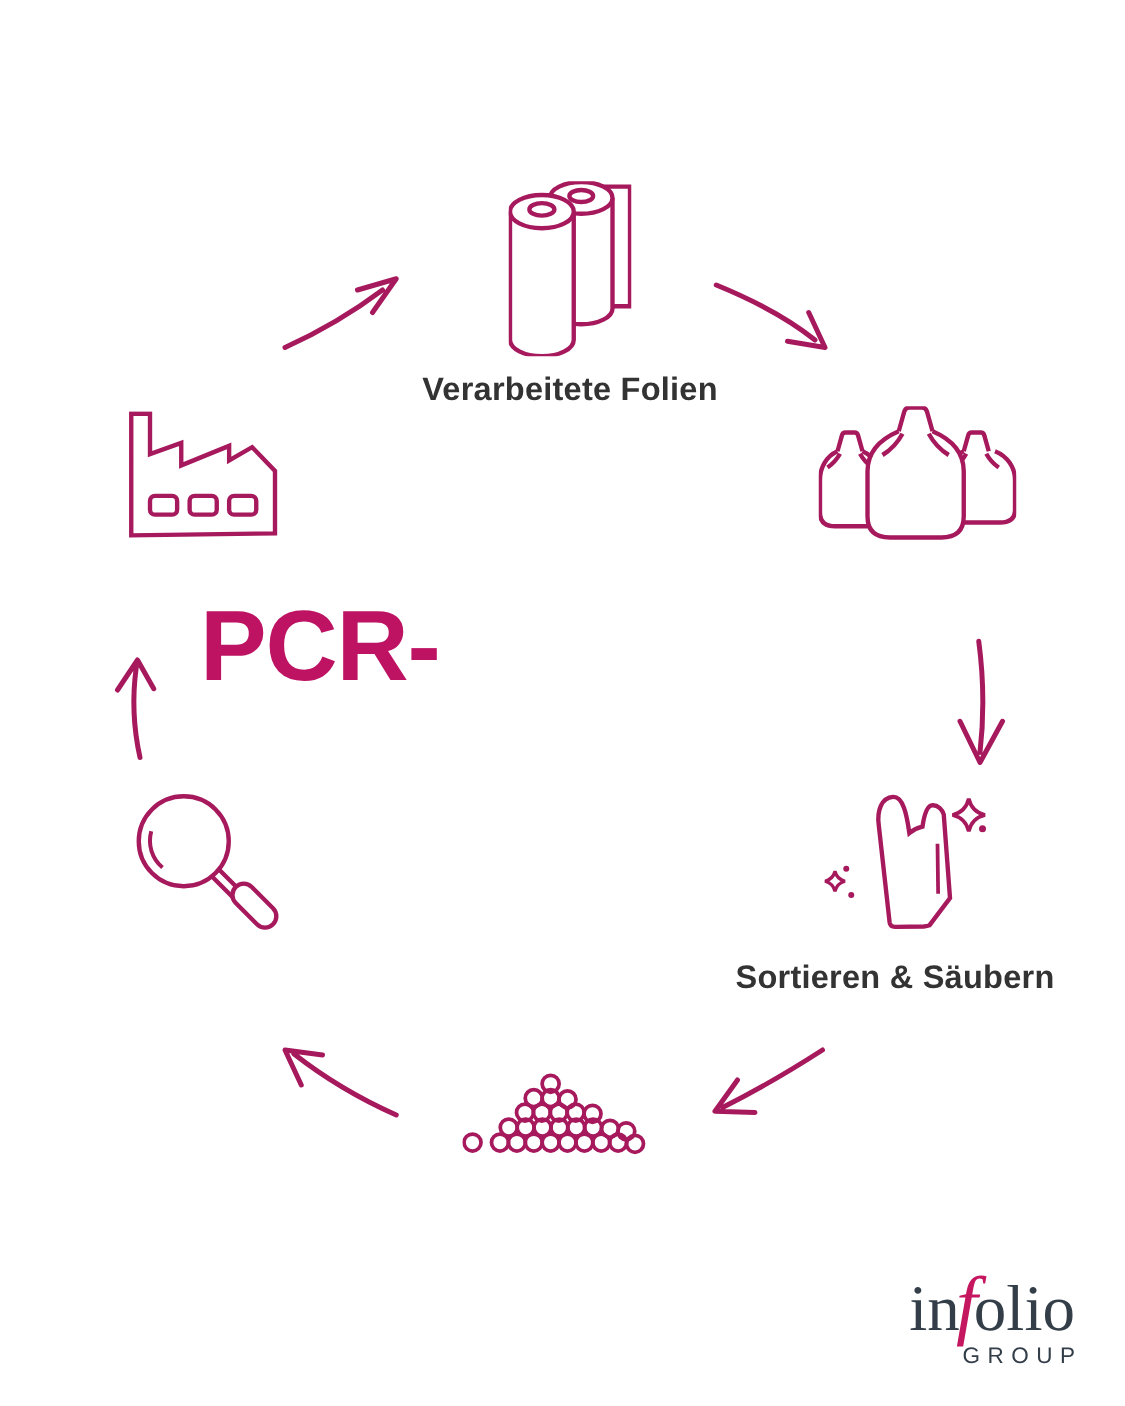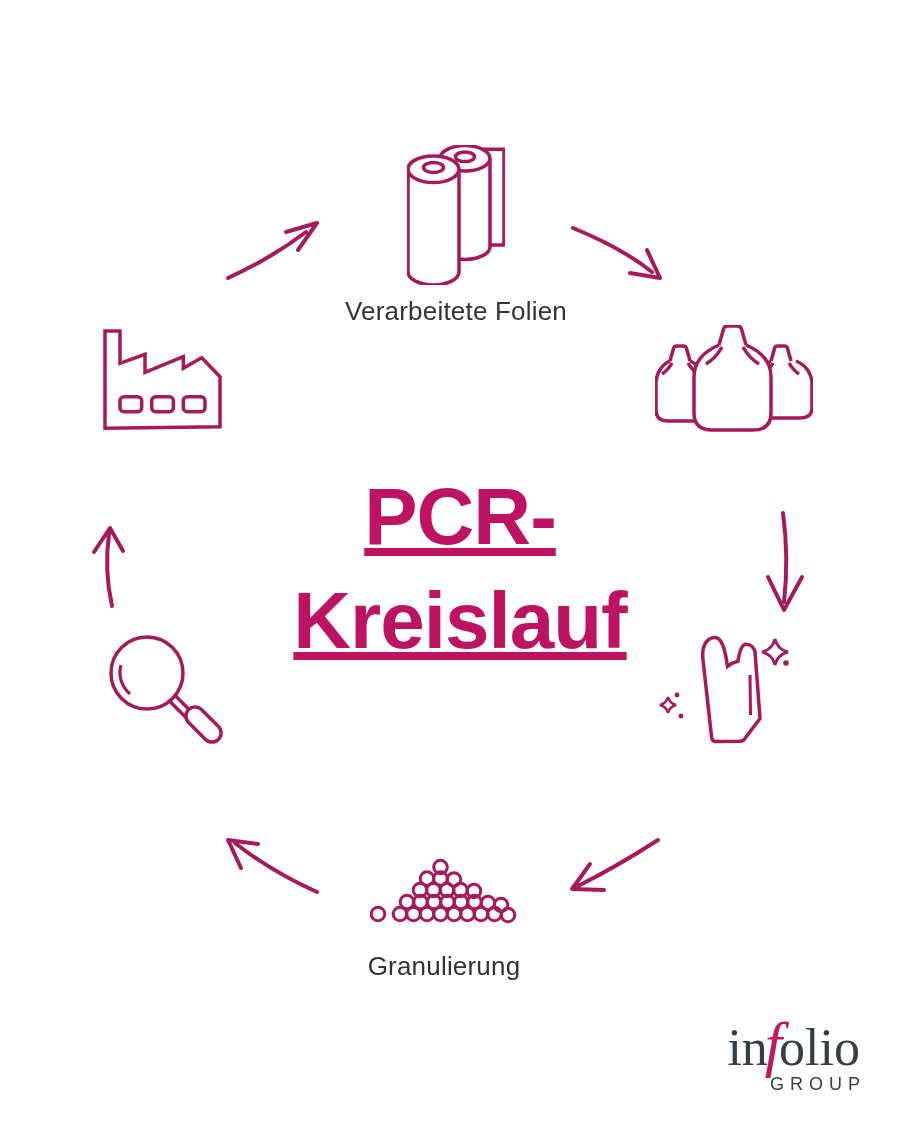--- a/index.html
+++ b/index.html
@@ -5,28 +5,27 @@
   html,body{margin:0;padding:0;background:var(--color-background,#fff);}
   .canvas{
     position:relative;width:900px;height:1125px;overflow:hidden;
     background:var(--color-background,#fff);
     font-family:"Liberation Sans",sans-serif;
   }
   .stage-icon{position:absolute;color:var(--color-icon,#A6195C);}
   .stage-icon svg{display:block;width:100%;height:100%;}
   .stage-label{
     position:absolute;width:280px;text-align:center;
-    font-size:26px;line-height:30px;font-weight:400;
+    font-size:26px;line-height:30px;font-weight:700;
     color:var(--color-text,#333);letter-spacing:.2px;white-space:nowrap;
   }
   .title{
-    position:absolute;left:160px;top:465px;width:600px;text-align:center;
+    position:absolute;left:160px;top:465px;width:600px;text-align:left;
     font-size:80px;line-height:104px;font-weight:bold;letter-spacing:-1px;
     color:var(--color-title,#BE1363);
-    text-decoration:underline;
   }
   .arrows{position:absolute;left:0;top:0;pointer-events:none;}
   .arrows path{stroke:var(--color-arrow,#A6195C);stroke-width:4;fill:none;
     stroke-linecap:round;stroke-linejoin:round;}
   .logo{position:absolute;left:700px;top:1018px;width:160px;text-align:right;}
   .logo-name{
     font-family:"Liberation Serif",serif;font-size:52px;line-height:52px;
     color:var(--color-logo,#333E48);white-space:nowrap;
   }
   .logo-f{
@@ -47,21 +46,20 @@
     <path d="M228,278 Q270,259 306,232 M286,232 L317,223 L298,250"></path>
     <path d="M573,228 Q622,248 652,272 M647,250 L660,278 L630,273"></path>
     <path d="M783,513 Q789,558 784,602 M768,577 L784,610 L802,577"></path>
     <path d="M658,840 Q616,867 578,886 M590,864 L572,889 L604,890"></path>
     <path d="M317,892 Q272,872 235,843 M258,844 L228,840 L241,868"></path>
     <path d="M112,606 Q104,570 109,534 M94,552 L110,528 L123,551"></path>
   </svg>
 
   <div class="title">
     <div>PCR-</div>
-    <div>Kreislauf</div>
   </div>
 
   <div class="stage-icon" style="left:407px;top:145px;width:98px;height:140px;">
     <svg viewBox="0 0 98 140">
       <path d="M58,4.3 L97,4.3 L97,100 L80,100" fill="none" stroke="currentColor" stroke-width="3.5"></path>
       <path d="M33,13.3 L33,101.7 A25,12.7 0 0 0 83,101.7 L83,13.3" fill="#fff" stroke="currentColor" stroke-width="3.5"></path>
       <ellipse cx="58" cy="13.3" rx="25" ry="12.7" fill="#fff" stroke="currentColor" stroke-width="3.5"></ellipse>
       <ellipse cx="58" cy="11.8" rx="9.5" ry="4.8" fill="#fff" stroke="currentColor" stroke-width="3.5"></ellipse>
       <path d="M1,24.3 L1,126.7 A25.5,13.3 0 0 0 52,126.7 L52,24.3" fill="#fff" stroke="currentColor" stroke-width="3.5"></path>
       <ellipse cx="26.5" cy="24.3" rx="25.5" ry="13.3" fill="#fff" stroke="currentColor" stroke-width="3.5"></ellipse>
@@ -88,20 +86,21 @@
     <svg viewBox="0 0 135 140">
       <path d="M48,55 C46.5,44 50,33 59.5,32.5 C67.5,32.3 70.3,46 72.5,61.5 C75.5,59 79,57.2 83,56.3 C84.3,47 86.8,39.4 91,39.2 C95.3,39 98.7,42.6 100,46.5 L105,113.5 L88.5,135.3 Q87,136 84,136.2 L61,136.5 Q57.2,136.5 56.7,133 Z" fill="none" stroke="currentColor" stroke-width="3.5"></path>
       <path d="M95,70 L95.5,110" fill="none" stroke="currentColor" stroke-width="3"></path>
       <path d="M120,34 Q122.5,44.5 133,47 Q122.5,49.5 120,60 Q117.5,49.5 107,47 Q117.5,44.5 120,34 Z" fill="none" stroke="currentColor" stroke-width="3"></path>
       <circle cx="131" cy="58" r="2.8" fill="currentColor" stroke="none"></circle>
       <path d="M13,92 Q14.6,98.4 21,100 Q14.6,101.6 13,108 Q11.4,101.6 5,100 Q11.4,98.4 13,92 Z" fill="none" stroke="currentColor" stroke-width="2.6"></path>
       <circle cx="22" cy="90" r="2.4" fill="currentColor" stroke="none"></circle>
       <circle cx="26" cy="111" r="2.4" fill="currentColor" stroke="none"></circle>
     </svg>
   </div>
+  <div class="stage-label" style="left:576px;top:766px;">Sortieren &amp; Säubern</div>
 
   <div class="stage-icon" style="left:370px;top:845px;width:148px;height:80px;">
     <svg viewBox="0 0 148 80">
       <g fill="none" stroke="currentColor" stroke-width="3">
         <circle cx="8" cy="69" r="6.8"></circle>
           <circle cx="30" cy="69" r="6.8"></circle>
           <circle cx="43.5" cy="69" r="6.8"></circle>
         <circle cx="57" cy="69" r="6.8"></circle>
           <circle cx="70.5" cy="69" r="6.8"></circle>
           <circle cx="84" cy="69" r="6.8"></circle>
@@ -122,21 +121,20 @@
           <circle cx="77" cy="45" r="6.8"></circle>
         <circle cx="90.5" cy="45" r="6.8"></circle>
           <circle cx="104" cy="46" r="6.8"></circle>
         <circle cx="57" cy="33.5" r="6.8"></circle>
           <circle cx="70.5" cy="33.5" r="6.8"></circle>
           <circle cx="84" cy="34.5" r="6.8"></circle>
         <circle cx="70.5" cy="22" r="6.8"></circle>
       </g>
     </svg>
   </div>
-  <div class="stage-label" style="left:304px;top:951px;">Granulierung</div>
 
   <div class="stage-icon" style="left:105px;top:628px;width:125px;height:125px;">
     <svg viewBox="0 0 125 125">
       <circle cx="42" cy="45" r="36" fill="none" stroke="currentColor" stroke-width="3.5"></circle>
       <path d="M16,37 A28,28 0 0 0 25,66" fill="none" stroke="currentColor" stroke-width="3.2"></path>
       <path d="M70.6,68 L86.8,84.2 M65,73.6 L81.2,89.8" fill="none" stroke="currentColor" stroke-width="3.5"></path>
       <path d="M96.4,81.6 L113.4,98.6 A9,9 0 0 1 100.6,111.4 L83.6,94.4 A9,9 0 0 1 96.4,81.6 Z" fill="#fff" stroke="currentColor" stroke-width="3.5"></path>
     </svg>
   </div>
 

